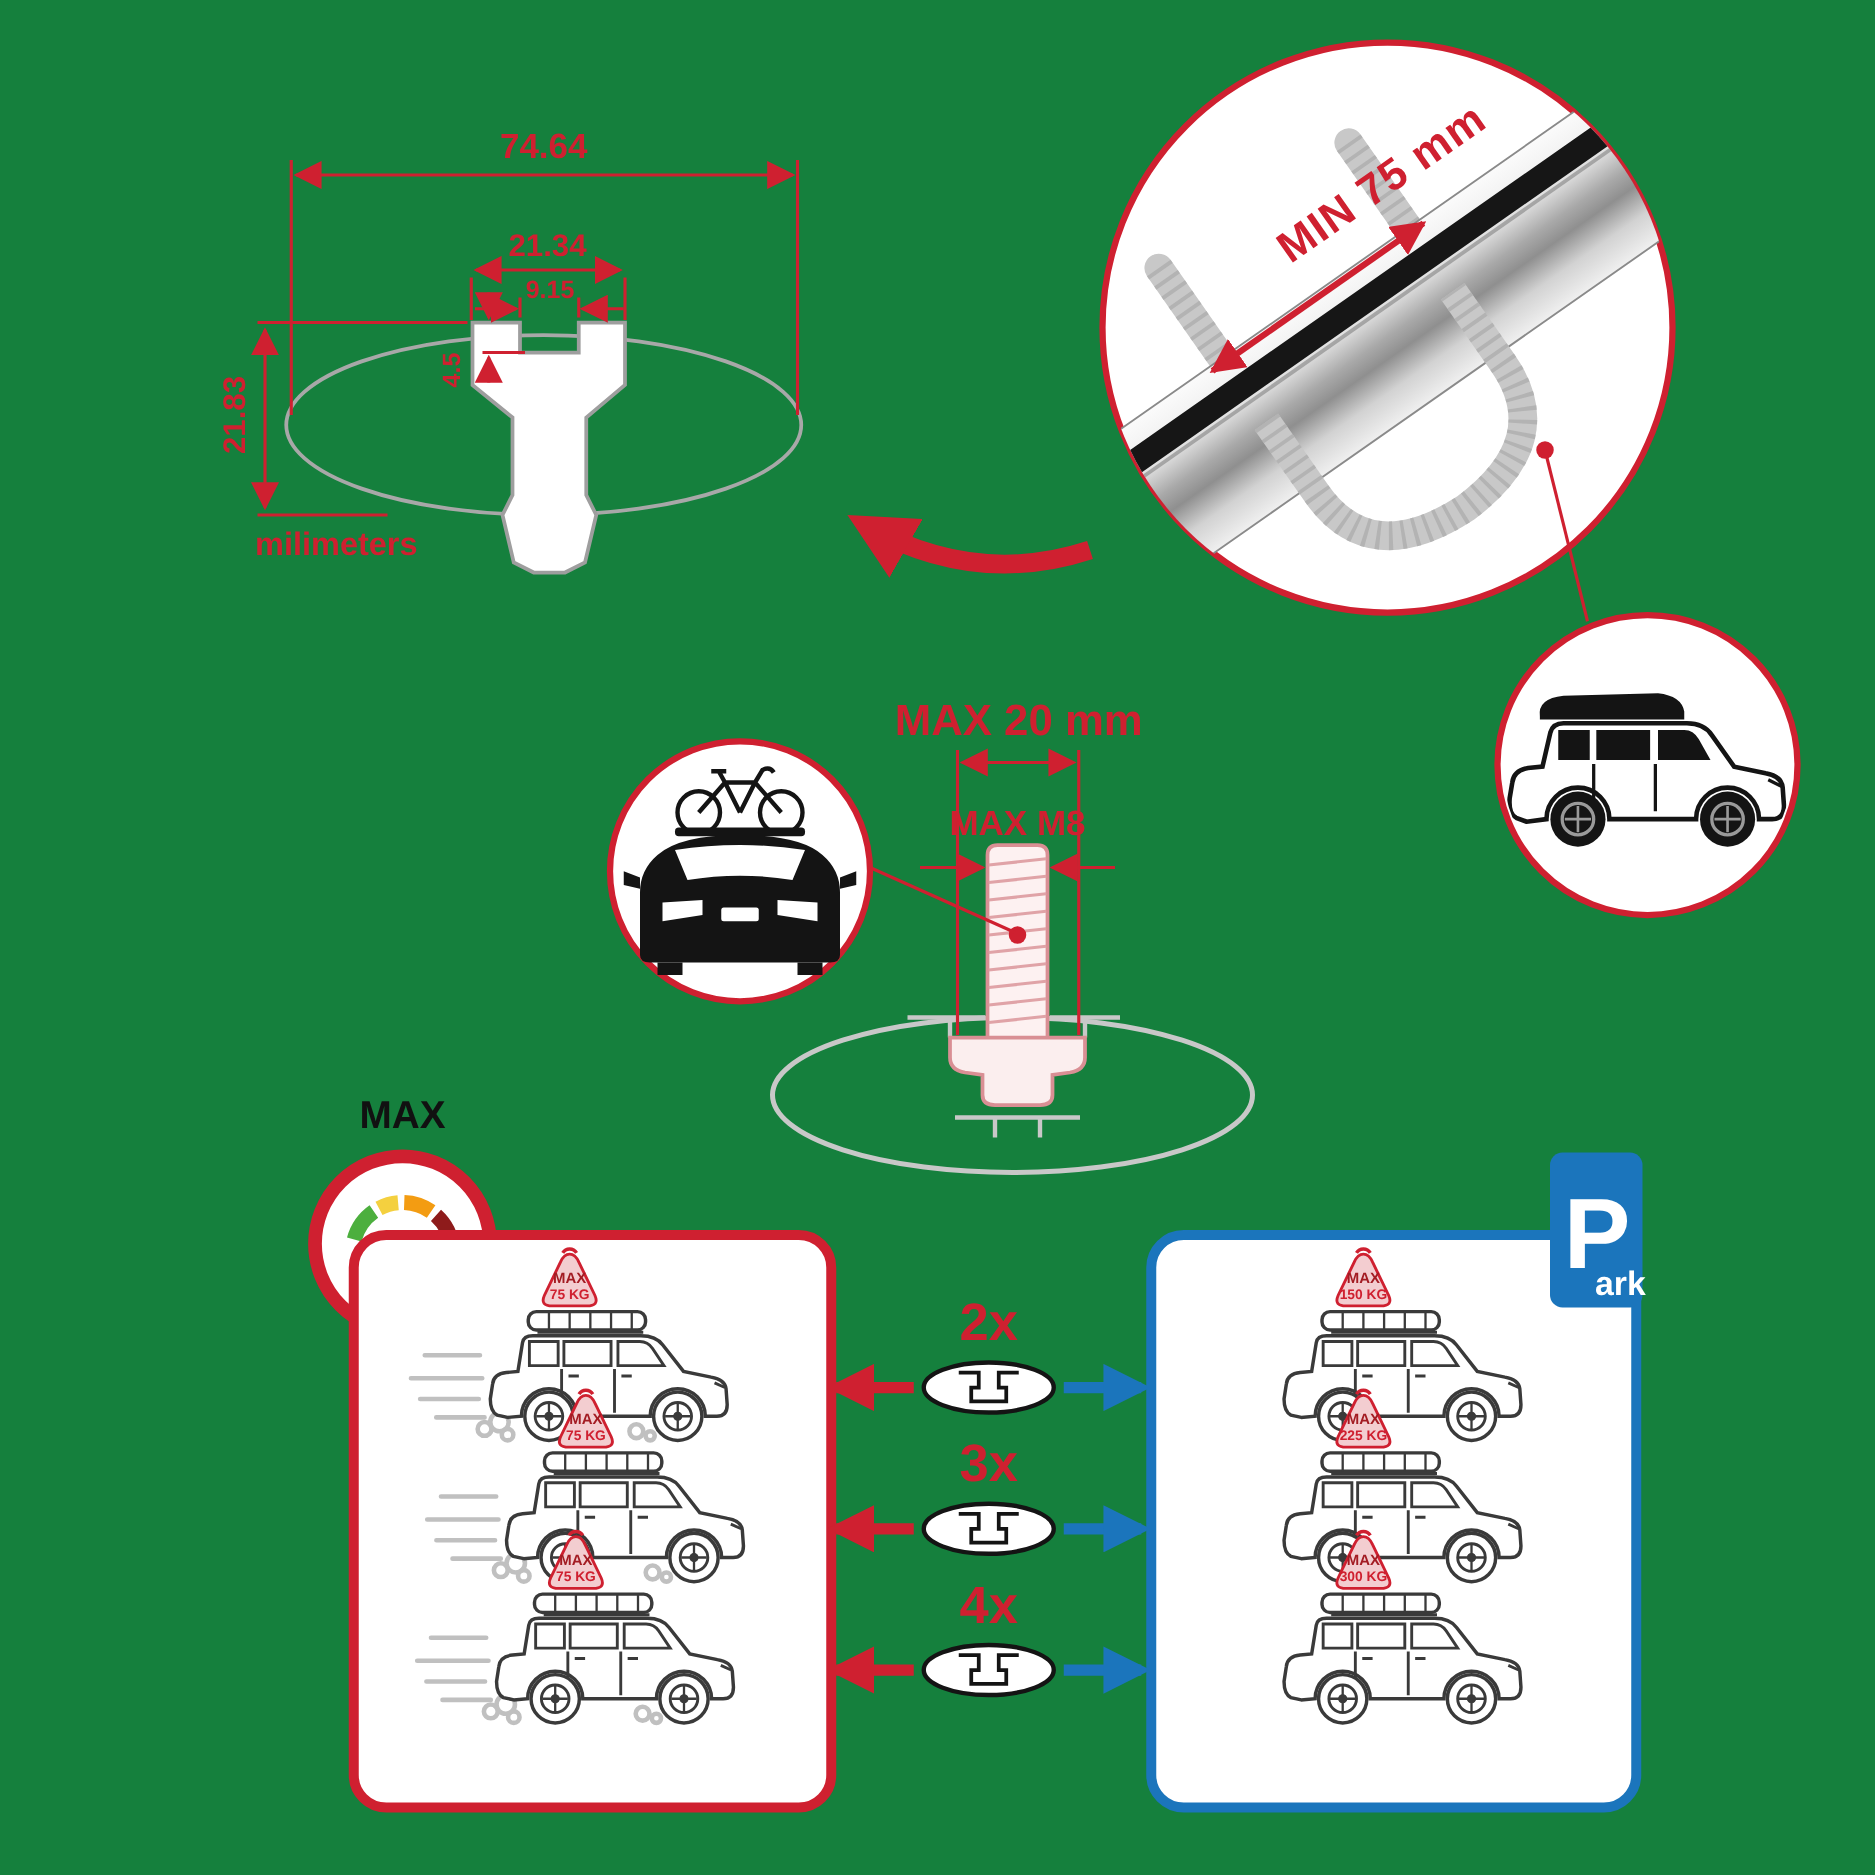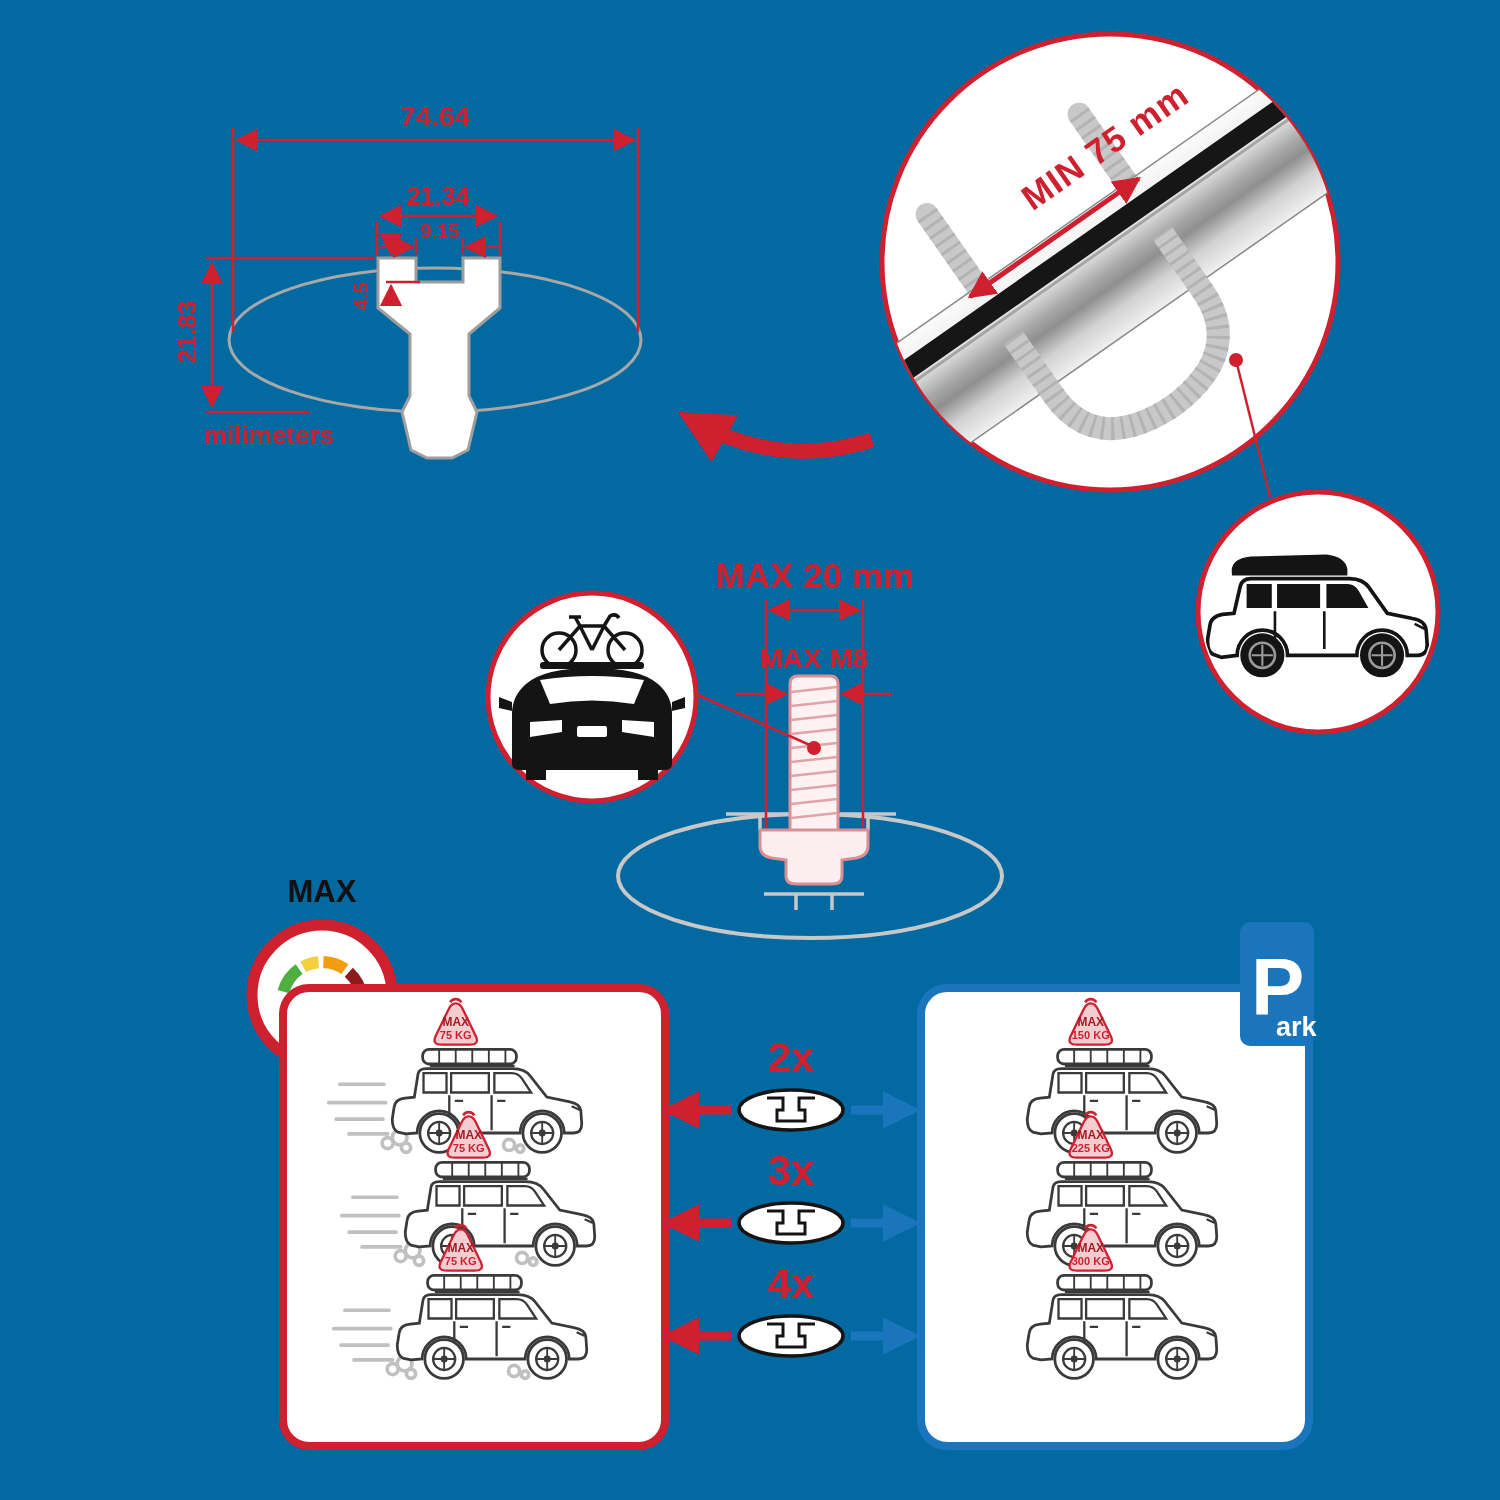--- a/index.html
+++ b/index.html
@@ -1,17 +1,17 @@
 <!DOCTYPE html>
 <html><head>
 <meta charset="utf-8">
 <style>
   *{margin:0;padding:0;box-sizing:border-box}
   html,body{background:#fff}
-  .stage{position:relative;width:1500px;height:1500px;background:#0369a1;overflow:hidden}
+  .stage{position:relative;width:1500px;height:1500px;background:#15803d;overflow:hidden}
   .stage > svg{position:absolute;left:0;top:0}
   text{font-family:"Liberation Sans", sans-serif;font-weight:700}
   .dim{fill:#cf2030;font-size:28px;text-anchor:middle}
   .dim-md{fill:#cf2030;font-size:25px;text-anchor:middle}
   .dim-sm{fill:#cf2030;font-size:20px;text-anchor:middle}
   .units{fill:#cf2030;font-size:26px;text-anchor:start}
   .minspan{fill:#cf2030;font-size:35px;text-anchor:middle;letter-spacing:1px}
   .boltw{fill:#cf2030;font-size:35px;text-anchor:middle}
   .boltm{fill:#cf2030;font-size:28px;text-anchor:middle}
   .count{fill:#cf2030;font-size:42px;text-anchor:middle}

